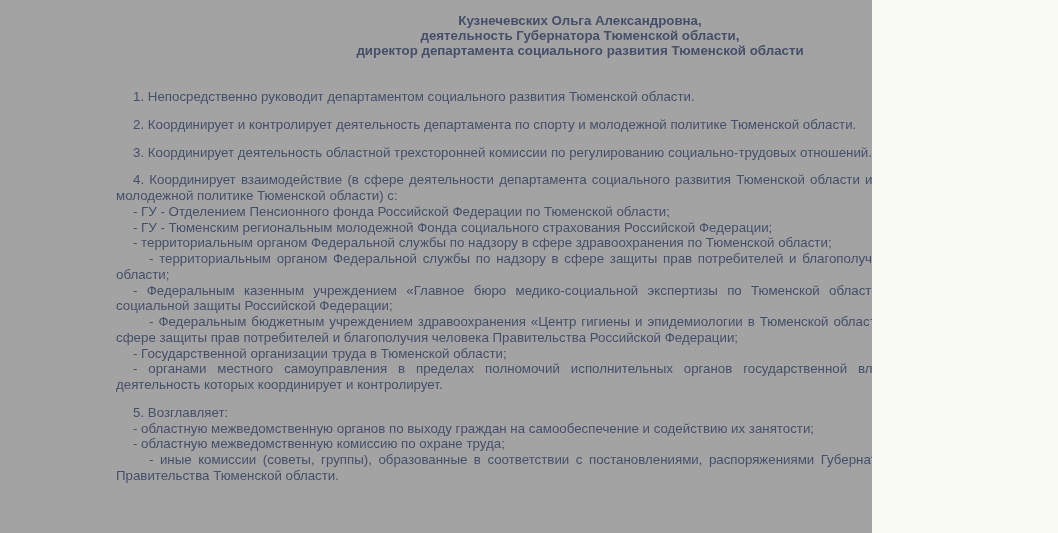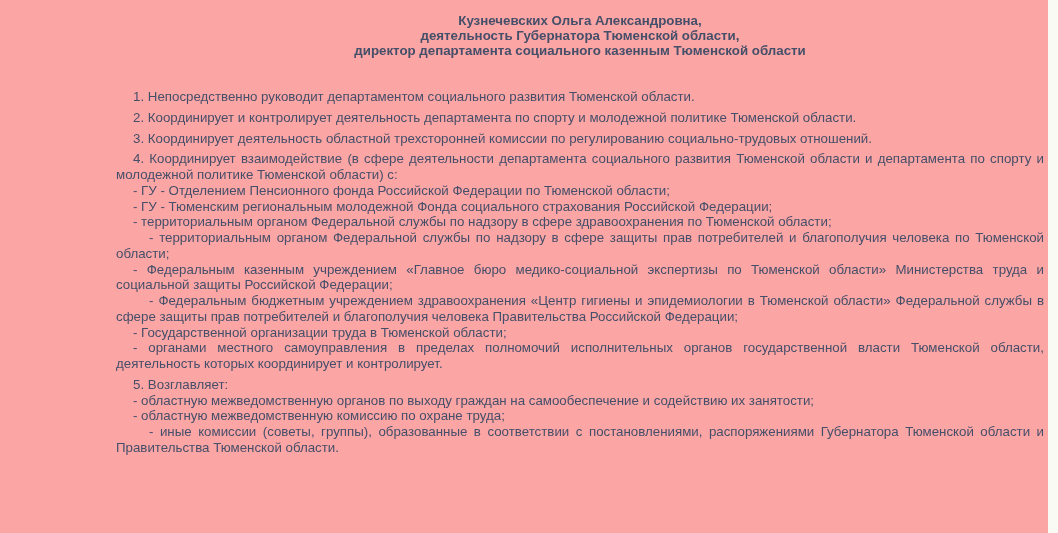--- a/index.html
+++ b/index.html
@@ -2,24 +2,24 @@
 <html><head>
 <meta charset="utf-8">
 <style>
   html, body {
     margin: 0;
     padding: 0;
     background: #fafaf5;
   }
   .page {
     position: relative;
-    width: 1048px;
+    width: 872px;
     height: 533px;
     overflow: hidden;
-    background: #fca5a5;
+    background: #a3a3a3;
     font-family: "Liberation Sans", sans-serif;
     color: #454f69;
   }
   .edge-line {
     position: absolute;
     top: 0;
     left: 1049px;
     width: 1px;
     height: 533px;
     background: #e2e2dc;
@@ -38,34 +38,34 @@
   }
   .doc-body {
     margin-top: 31px;
     font-size: 13.3px;
     line-height: 15.75px;
   }
   p.para {
     margin: 0;
     text-align: justify;
   }
-  p.para.gap { margin-top: 5px; }
+  p.para.gap { margin-top: 12px; }
   p.para.ind1 { text-indent: 17px; }
   p.para.ind2 { text-indent: 33px; }
 </style>
 </head>
 <body>
 
 <div class="page">
   <div class="edge-line"></div>
   <div class="content">
     <div class="doc-header">
       <div>Кузнечевских Ольга Александровна,</div>
       <div>деятельность Губернатора Тюменской области,</div>
-      <div>директор департамента социального казенным Тюменской области</div>
+      <div>директор департамента социального развития Тюменской области</div>
     </div>
     <div class="doc-body">
         <p class="para ind1 gap">1. Непосредственно руководит департаментом социального развития Тюменской области.</p>
         <p class="para ind1 gap">2. Координирует и контролирует деятельность департамента по спорту и молодежной политике Тюменской области.</p>
         <p class="para ind1 gap">3. Координирует деятельность областной трехсторонней комиссии по регулированию социально-трудовых отношений.</p>
         <p class="para ind1 gap">4. Координирует взаимодействие (в сфере деятельности департамента социального развития Тюменской области и департамента по спорту и молодежной политике Тюменской области) с:</p>
         <p class="para ind1">- ГУ - Отделением Пенсионного фонда Российской Федерации по Тюменской области;</p>
         <p class="para ind1">- ГУ - Тюменским региональным молодежной Фонда социального страхования Российской Федерации;</p>
         <p class="para ind1">- территориальным органом Федеральной службы по надзору в сфере здравоохранения по Тюменской области;</p>
         <p class="para ind2">- территориальным органом Федеральной службы по надзору в сфере защиты прав потребителей и благополучия человека по Тюменской области;</p>

